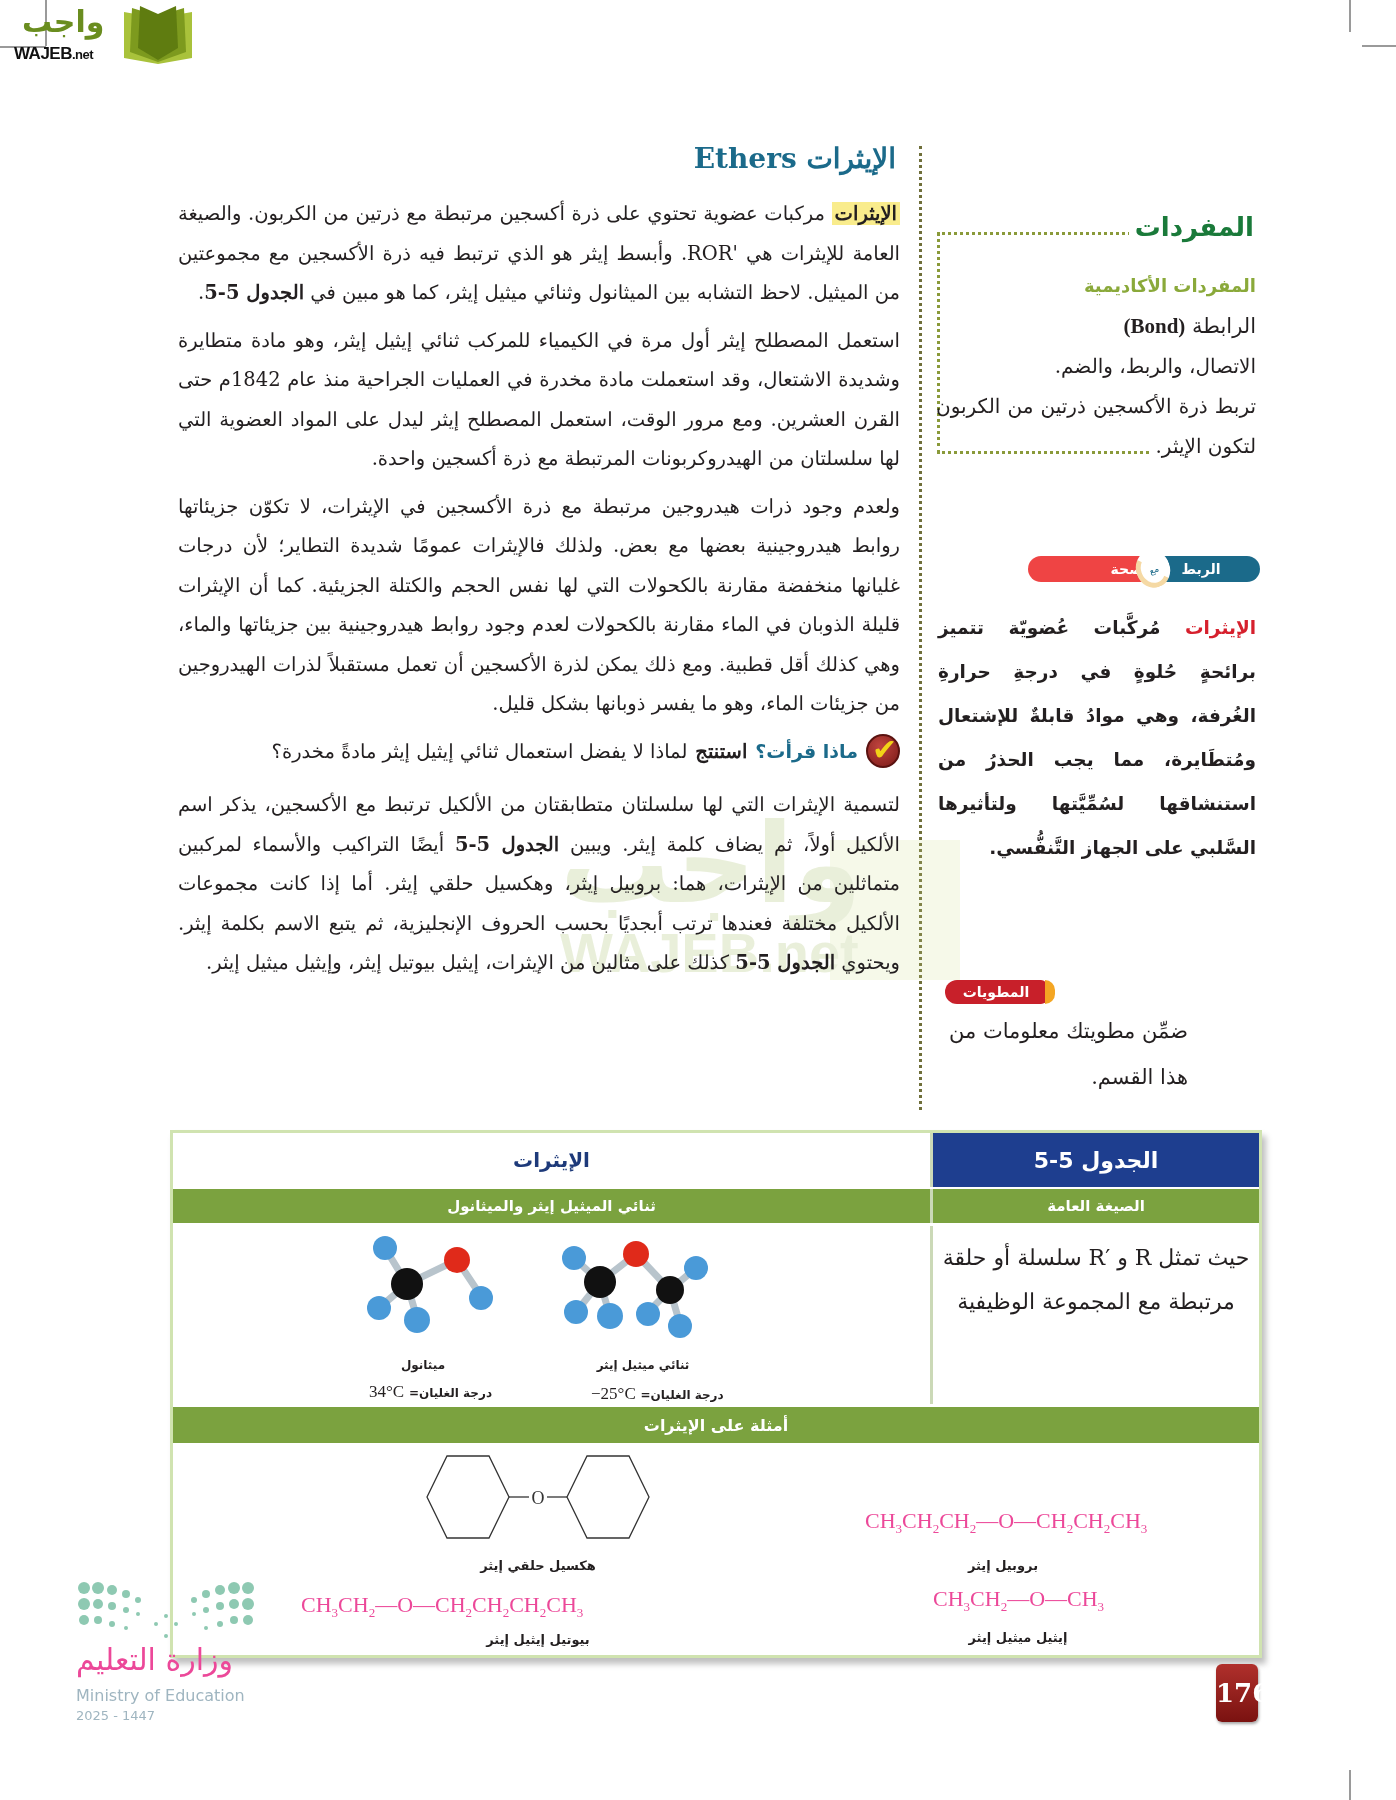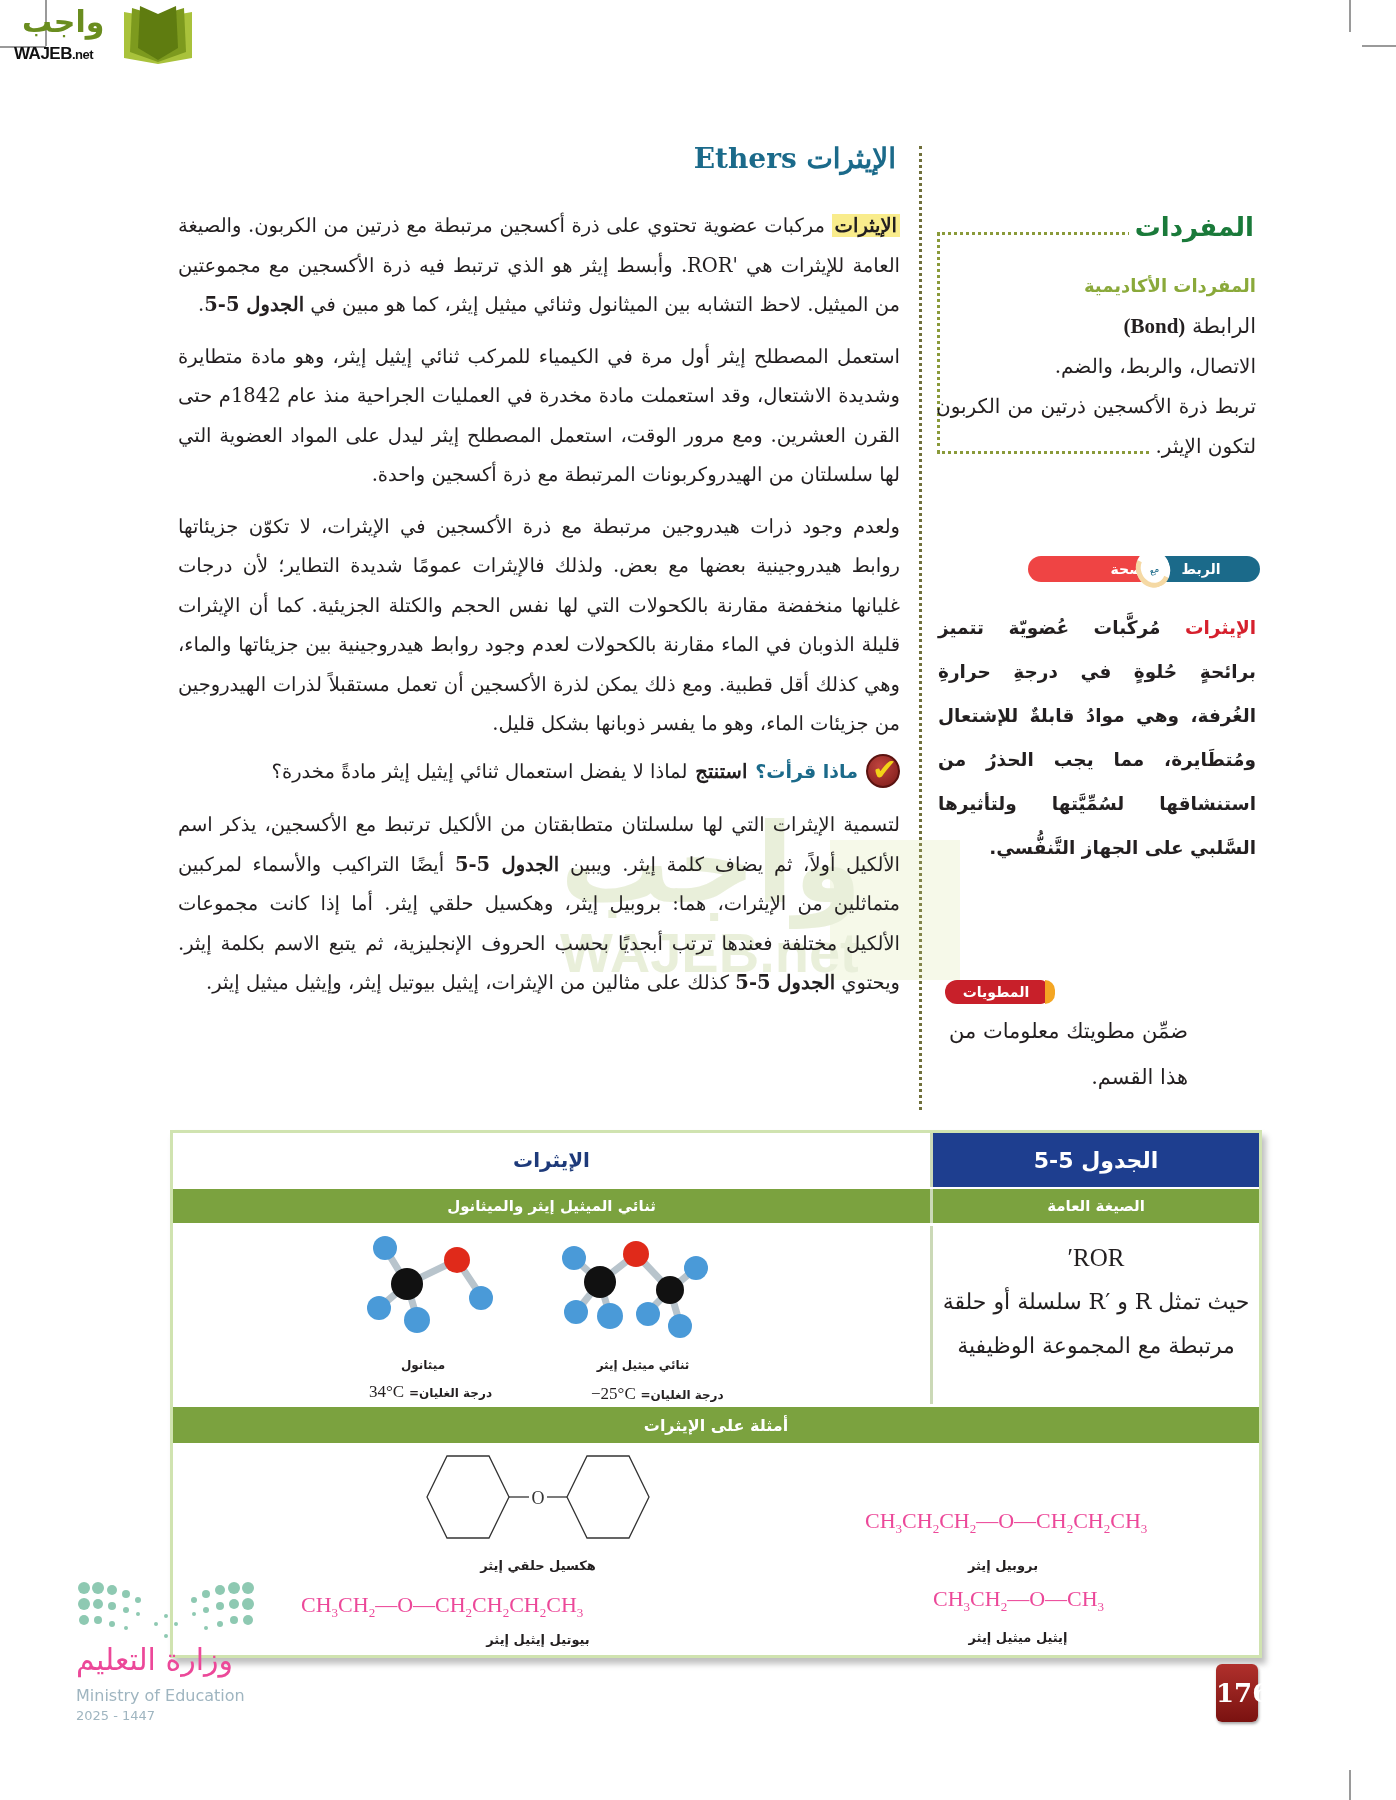--- a/index.html
+++ b/index.html
@@ -16,21 +16,21 @@
   .logo-en { position: absolute; left: 4px; top: 40px; font-family: "Liberation Sans", sans-serif; font-weight: bold; font-size: 17px; color: #111; letter-spacing: -0.5px; }
   .logo-en small { font-size: 13px; }
   .logo-book { position: absolute; left: 108px; top: 2px; width: 80px; height: 60px; }
 
   
   .title { position: absolute; right: 500px; top: 142px; direction: rtl; font-family: "DejaVu Serif", serif; font-weight: bold; font-size: 28px; color: #1b6a8a; white-space: nowrap; }
 
   .sep-dotted { position: absolute; left: 919px; top: 146px; height: 964px; border-left: 3px dotted #6f6f3a; }
 
   .main { position: absolute; left: 178px; top: 194px; width: 722px; direction: rtl; text-align: justify; font-family: "DejaVu Serif", serif; font-size: 19.5px; line-height: 39.5px; color: #231f20; }
-  .main p { margin-bottom: 8px; text-align-last: right; margin-top: 12px; }
+  .main p { margin-bottom: 8px; text-align-last: right; }
   .hl { background: #f9ec8c; font-weight: bold; padding: 0 3px; }
   .b { font-weight: bold; }
 
   .question { position: relative; direction: rtl; display: flex; align-items: center; gap: 8px; margin: 8px 0 14px; font-size: 19.5px; }
   .check { width: 34px; height: 34px; border-radius: 50%; background: radial-gradient(circle at 40% 35%, #c0443e, #7a1a18); position: relative; flex: 0 0 34px; border: 2px solid #5a1210; }
   .check::after { content: "✔"; position: absolute; left: 4px; top: -6px; font-size: 30px; color: #f2d317; font-family: "DejaVu Sans", sans-serif; }
   .q-label { font-family: "DejaVu Sans", sans-serif; font-weight: bold; color: #1b6a8a; font-size: 19px; }
   .q-verb { font-weight: bold; }
 
   
@@ -210,21 +210,20 @@
         <circle cx="54" cy="88" r="13" fill="#4a9ad8"></circle>
         <circle cx="118" cy="66" r="12" fill="#4a9ad8"></circle>
       <circle cx="44" cy="52" r="16" fill="#111"></circle>
       <circle cx="94" cy="28" r="13" fill="#e02a1a"></circle>
     </svg>
     <div class="mol-label" style="left:200px; top:132px; width:100px;">ميثانول</div>
     <div class="bp" style="left:196px; top:156px;"><span class="lbl">درجة الغليان=</span> <span class="val">34°C</span></div>
   </div>
 
   <div class="t-body-right">
-    <div class="ror">ROR′</div>
     <div>حيث تمثل R و ′R سلسلة أو حلقة</div>
     <div>مرتبطة مع المجموعة الوظيفية</div>
   </div>
 
   <div class="t-green" style="left:0; top:274px; width:1086px; height:36px; font-size:16px;">أمثلة على الإيثرات</div>
 
   <div class="examples">
 
     <div class="formula" style="left:692px; top:64px;">CH<sub>3</sub>CH<sub>2</sub>CH<sub>2</sub>—O—CH<sub>2</sub>CH<sub>2</sub>CH<sub>3</sub></div>
     <div class="ex-name" style="left:760px; top:114px; width:140px;">بروبيل إيثر</div>

